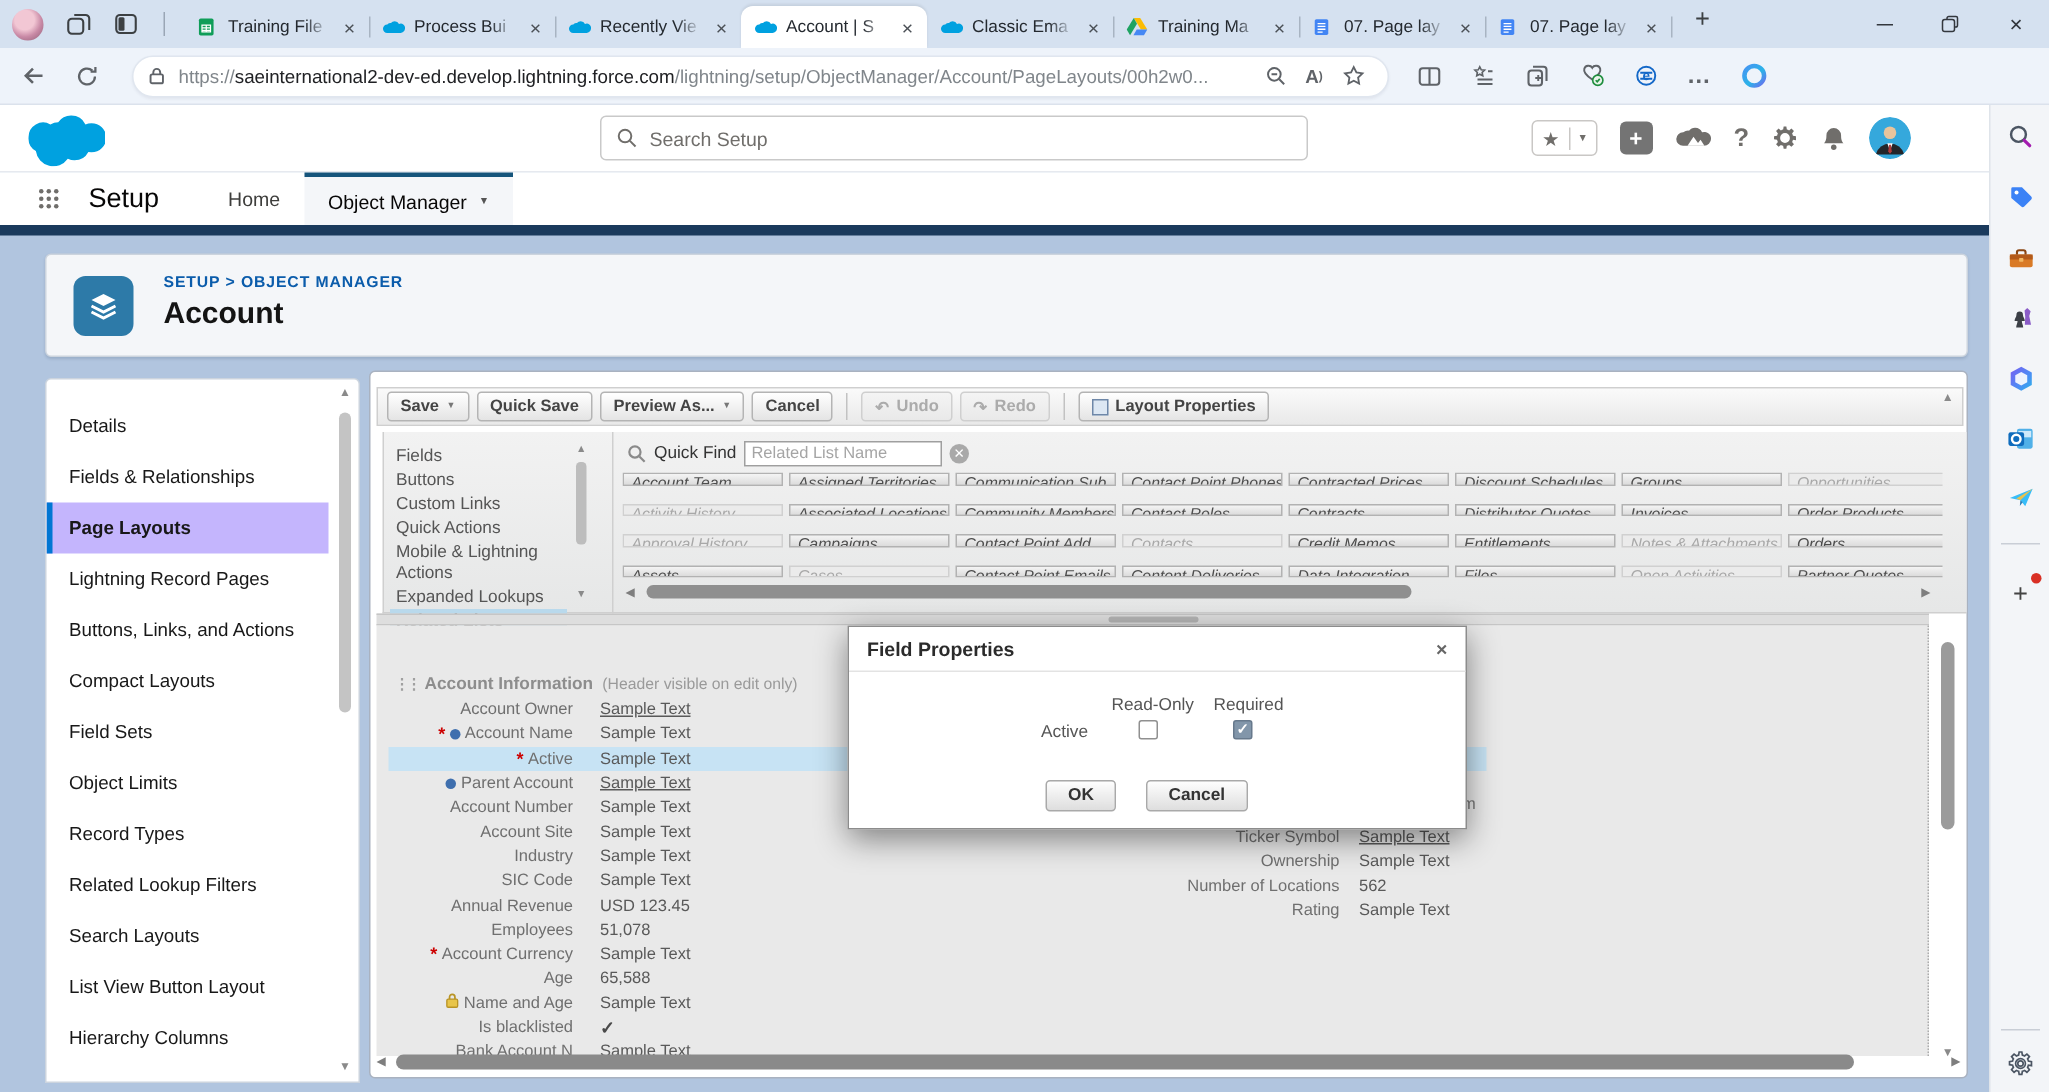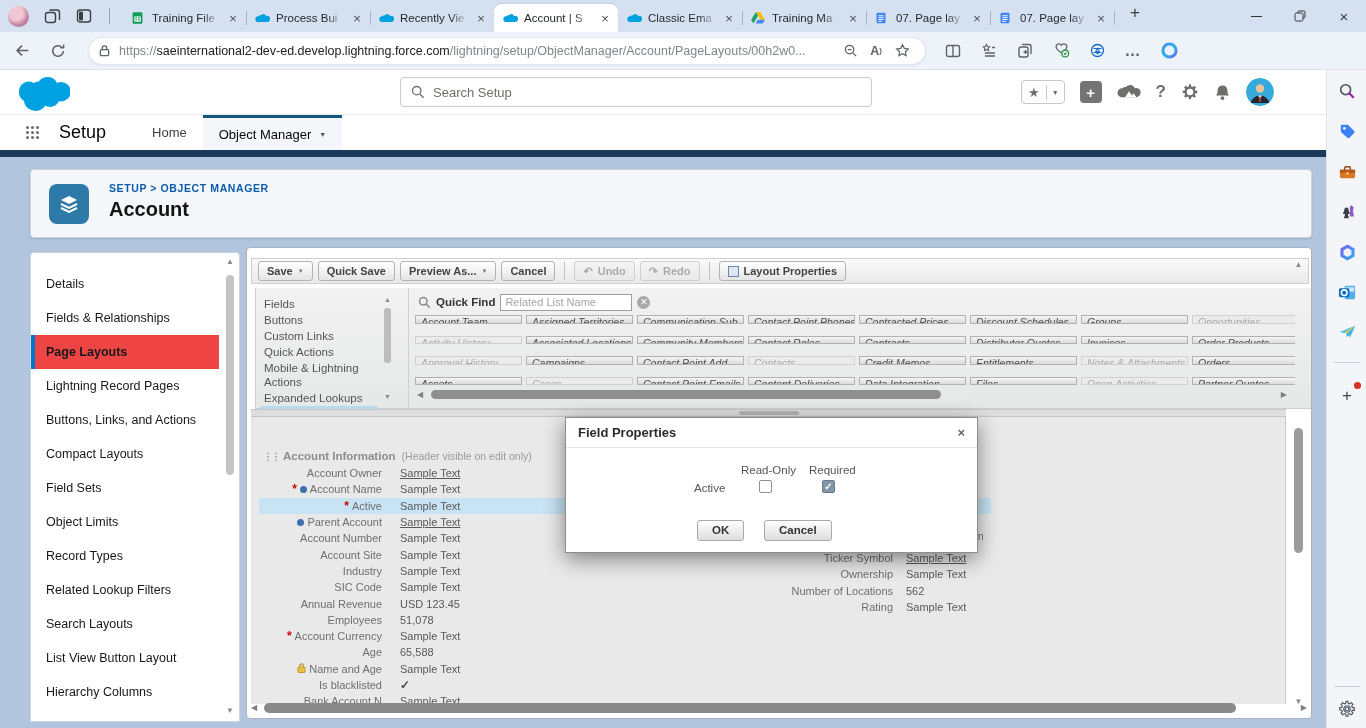--- a/index.html
+++ b/index.html
@@ -64,21 +64,21 @@
   .page { position:absolute; left:0; top:150px; width:1326px; height:578px; background:#b1c5df; border-top:7px solid #1a3a5c; }
   .crumbcard { position:absolute; left:30px; top:12px; width:1282px; height:69px; background:#f4f6f9; border-radius:4px; border:1px solid #ccd4de; box-shadow:0 1px 2px rgba(20,40,70,.15); }
   .crumb-ic { position:absolute; left:18px; top:14px; width:40px; height:40px; border-radius:8px; background:#2d7aa8; display:flex; align-items:center; justify-content:center; }
   .crumb-path { position:absolute; left:78px; top:12px; font-size:10.5px; letter-spacing:.6px; color:#0b5cab; font-weight:bold; }
   .crumb-title { position:absolute; left:78px; top:28px; font-size:20px; font-weight:bold; color:#141414; }
 
   
   .sidebar { position:absolute; left:30px; top:95px; width:210px; height:470px; background:#fff; border-radius:4px 4px 0 0; border:1px solid #ccd4de; overflow:hidden; }
   .sb-items { position:absolute; left:0; top:14px; width:188px; }
   .sb-item { height:34px; line-height:34px; padding-left:15px; font-size:12.5px; color:#181818; white-space:nowrap; overflow:hidden; }
-  .sb-item.active { background:#ef4444; border-left:4px solid #0176d3; padding-left:11px; font-weight:bold; }
+  .sb-item.active { background:#c4b5fd; border-left:4px solid #0176d3; padding-left:11px; font-weight:bold; }
   .sb-scroll { position:absolute; right:3px; top:4px; width:12px; height:458px; }
   .sb-scroll .arr { position:absolute; left:0; width:12px; text-align:center; font-size:8px; color:#8a8a8a; }
   .sb-thumb { position:absolute; left:2px; top:18px; width:8px; height:200px; border-radius:4px; background:#c4c4c4; }
 
   
   .editor { position:absolute; left:246px; top:90px; width:1066px; height:472px; background:#fff; border-radius:4px; border:1px solid #a9b2c0; overflow:hidden; }
   .toolbar { position:absolute; left:4px; top:10px; width:1058px; height:26px; background:linear-gradient(#fafafa,#e9e9e9); border:1px solid #cfcfcf; display:flex; align-items:center; gap:5px; padding:0 6px; }
   .tbtn { height:20px; display:flex; align-items:center; gap:5px; padding:0 8px; background:linear-gradient(#fff,#e4e4e4); border:1px solid #b4b4b4; border-radius:3px; font-size:11px; font-weight:bold; color:#444; }
   .tbtn .chev { font-size:6px; color:#777; }
   .tbtn.disabled { color:#ababab; background:linear-gradient(#f4f4f4,#e9e9e9); border-color:#cfcfcf; }
@@ -87,21 +87,21 @@
 
   .palette { position:absolute; left:8px; top:40px; width:1058px; height:121px; background:linear-gradient(#f2f2f2,#e6e7e7); border:1px solid #cfcfcf; border-top:none; }
   .cats { position:absolute; left:4px; top:8px; width:118px; font-size:11.5px; color:#555; }
   .cat { padding:1px 4px; line-height:14px; }
   .cat.selected { background:#b9d9ec; color:#1a1a1a; font-weight:bold; }
   .cat-scroll { position:absolute; left:126px; top:8px; width:11px; height:104px; }
   .cat-scroll .arr { position:absolute; left:0; width:11px; text-align:center; font-size:7px; color:#8a8a8a; }
   .cat-thumb { position:absolute; left:2px; top:12px; width:7px; height:55px; border-radius:3px; background:#bdbdbd; }
   .pal-div { position:absolute; left:152px; top:0; width:1px; height:121px; background:#cfcfcf; }
   .qf-row { position:absolute; left:162px; top:5px; height:18px; display:flex; align-items:center; gap:5px; }
-  .qf-lbl { font-size:11.5px; font-weight:bold; color:#333; }
+  .qf-lbl { font-size:11.5px; font-weight:normal; color:#333; }
   .qf-input { width:132px; height:17px; border:1px solid #9f9f9f; font-size:11px; padding:0 4px; color:#333; background:#fff; font-family:"Liberation Sans",sans-serif; }
   .qf-input::placeholder { color:#a5a5a5; }
   .qf-clear { width:13px; height:13px; border-radius:50%; background:#a9a9a9; color:#fff; font-size:9px; line-height:13px; text-align:center; }
   .grid { position:absolute; left:159px; top:27px; width:880px; height:70px; display:flex; gap:4px; overflow:hidden; }
   .gcol { display:flex; flex-direction:column; gap:12px; width:107px; flex:0 0 auto;font-style:italic; }
   .chip { height:15px; line-height:13px; font-size:10.5px; color:#4d4d4d; background:linear-gradient(#f4f4f4,#dcdcdc); border:1px solid #b2b2b2; padding:0 5px; white-space:nowrap; overflow:hidden; }
   .chip.dis { color:#a8a8a8; background:#ebebeb; border-color:#d0d0d0; }
   .grid-hscroll { position:absolute; left:161px; top:101px; width:870px; height:13px; }
   .grid-hscroll .arr { position:absolute; top:1px; font-size:8px; color:#7e7e7e; }
   .gh-thumb { position:absolute; left:14px; top:1px; width:510px; height:9px; border-radius:5px; background:#8f8f8f; }

